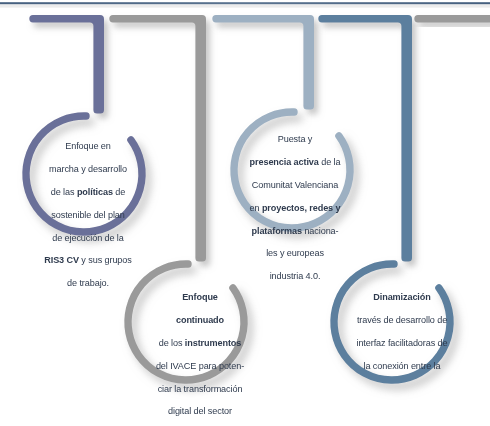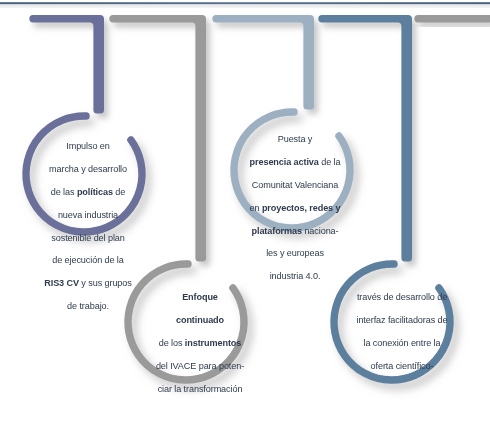--- a/index.html
+++ b/index.html
@@ -91,24 +91,23 @@
     <g filter="url(#dropsh)">
       <path d="M 232.92 287.91 A 58 58 0 1 1 188.02 264.04" fill="none" stroke="#9a9a9a" stroke-width="7.4" stroke-linecap="round"></path>
     </g>
 
     <g filter="url(#dropsh)">
       <path d="M 438.92 287.91 A 58 58 0 1 1 394.02 264.04" fill="none" stroke="#5b7f9e" stroke-width="7.4" stroke-linecap="round"></path>
     </g>
   </svg>
 
   <div class="bubble-text" id="txt1">
-    <div>Impulso en</div>
+    <div>Enfoque en</div>
     <div>marcha y desarrollo</div>
     <div><span>de las </span><b>políticas</b><span> de</span></div>
-    <div>nueva industria</div>
     <div>sostenible del plan</div>
     <div>de ejecución de la</div>
     <div><b>RIS3 CV</b><span> y sus grupos</span></div>
     <div>de trabajo.</div>
   </div>
 
   <div class="bubble-text" id="txt2">
     <div>Puesta y</div>
     <div><b>presencia activa</b><span> de la</span></div>
     <div>Comunitat Valenciana</div>
@@ -117,26 +116,27 @@
     <div>les y europeas</div>
     <div>industria 4.0.</div>
   </div>
 
   <div class="bubble-text" id="txt3">
     <div><b>Enfoque</b></div>
     <div><b>continuado</b></div>
     <div><span>de los </span><b>instrumentos</b></div>
     <div>del IVACE para poten-</div>
     <div>ciar la transformación</div>
+    <div>digital del sector</div>
     
     
   </div>
 
   <div class="bubble-text" id="txt4">
+    <div><b>Dinamización</b></div>
     <div>través de desarrollo de</div>
     <div>interfaz facilitadoras de</div>
     <div>la conexión entre la</div>
-    <div>oferta científico-</div>
     
     
   </div>
 
 </div>
 
 </body></html>

